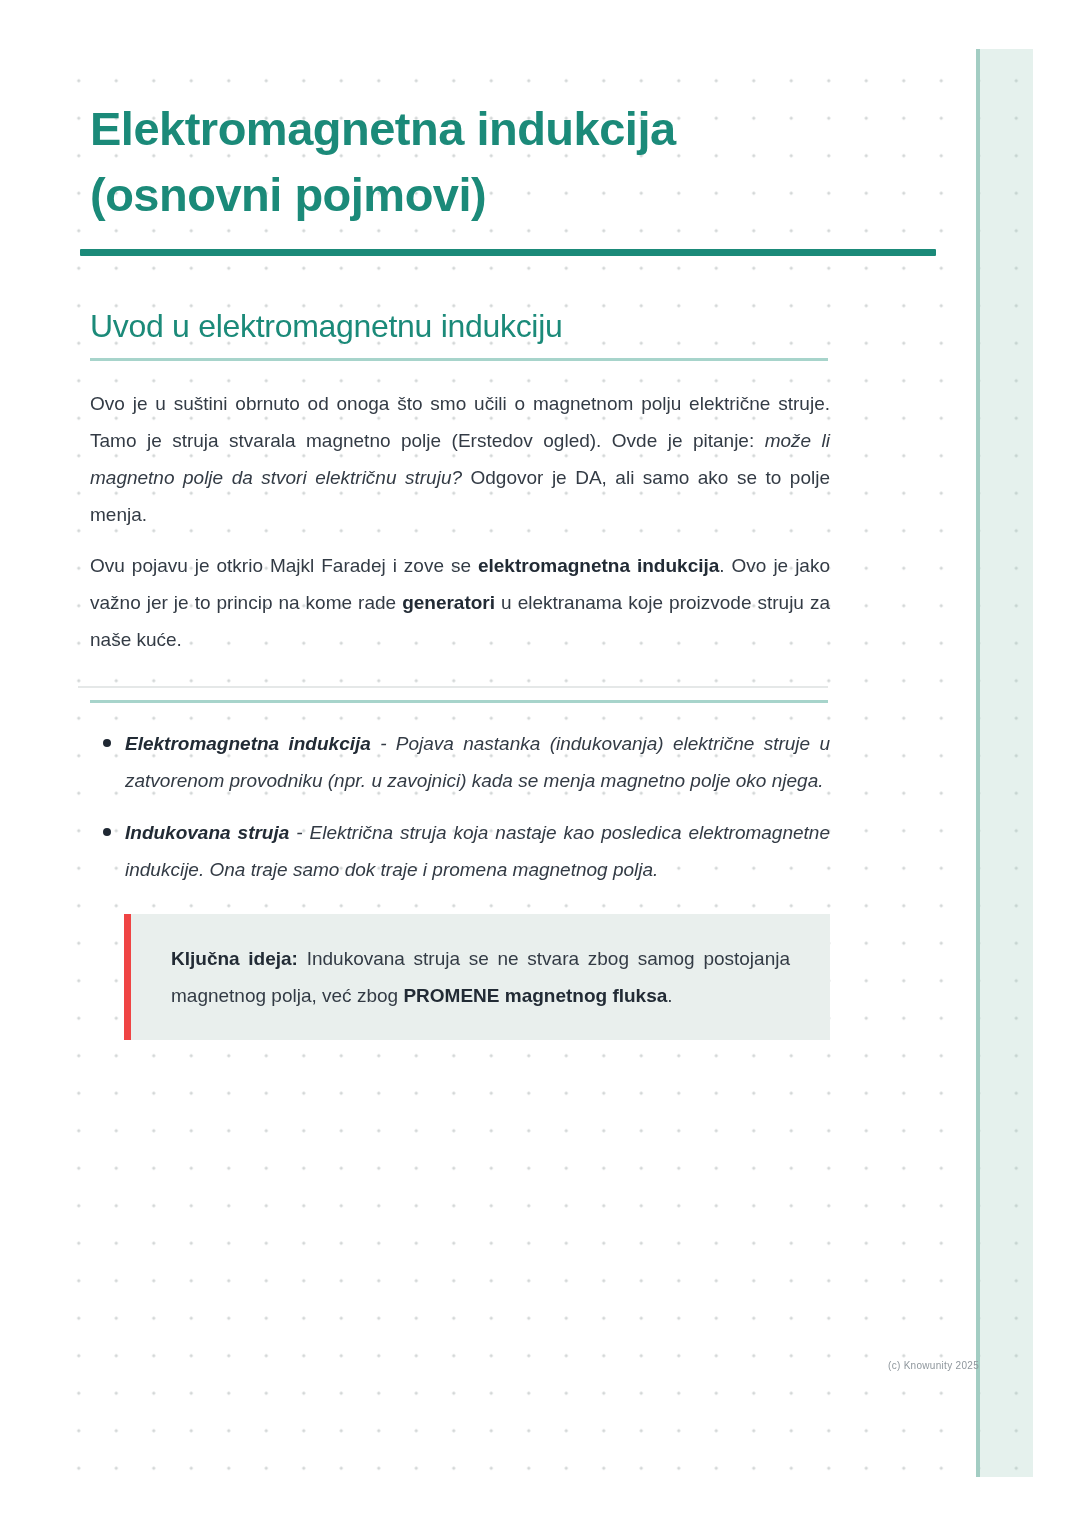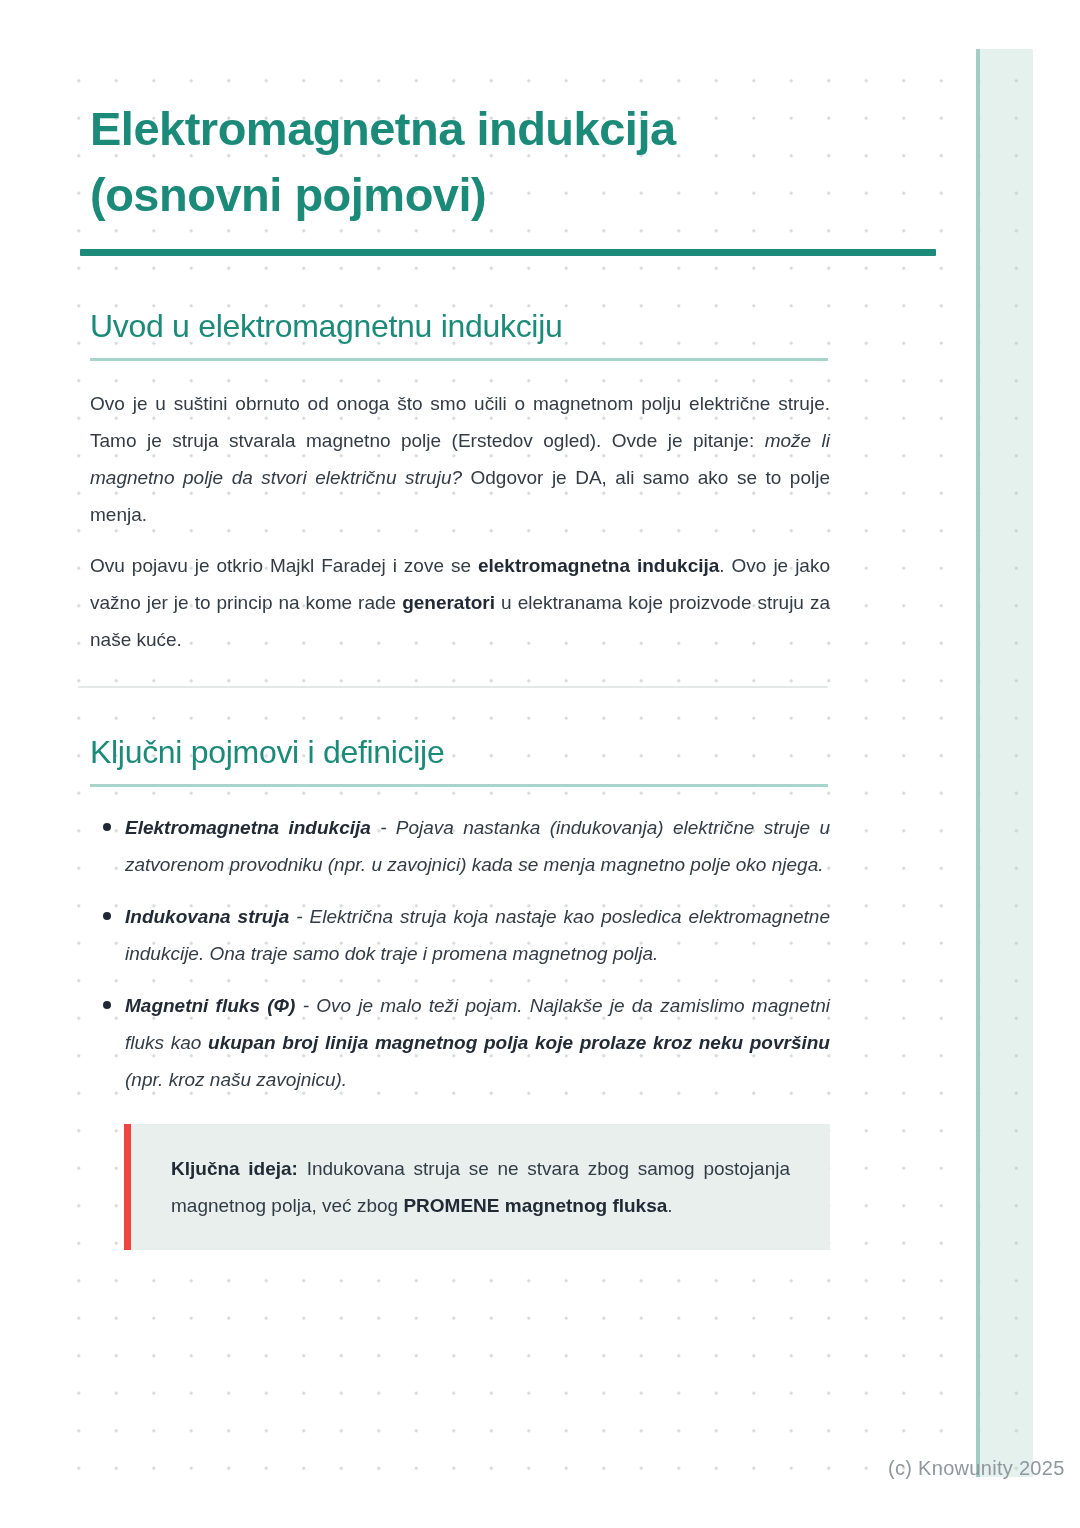--- a/index.html
+++ b/index.html
@@ -112,22 +112,22 @@
   }
   .callout .callout-text {
     font-size: 19px;
     line-height: 37px;
     color: #333b45;
     text-align: justify;
   }
 
   .page-footer {
     position: absolute;
-    left: 888px; top: 1457px;
-    font-size: 20px;
+    left: 888px; top: 1360px;
+    font-size: 10px;
     letter-spacing: 0.3px;
     color: #8f979d;
     white-space: nowrap;
     text-align: center;
   }
 </style>
 </head>
 <body>
 
 <div class="page">
@@ -143,35 +143,30 @@
     <div class="title-rule"></div>
 
     <h2 class="section-heading">Uvod u elektromagnetnu indukciju</h2>
     <div class="heading-rule"></div>
 
     <p class="body-par">Ovo je u suštini obrnuto od onoga što smo učili o magnetnom polju električne struje. Tamo je struja stvarala magnetno polje (Erstedov ogled). Ovde je pitanje: <i>može li magnetno polje da stvori električnu struju?</i> Odgovor je DA, ali samo ako se to polje menja.</p>
     <p class="body-par">Ovu pojavu je otkrio Majkl Faradej i zove se <b>elektromagnetna indukcija</b>. Ovo je jako važno jer je to princip na kome rade <b>generatori</b> u elektranama koje proizvode struju za naše kuće.</p>
 
     <div class="section-divider"></div>
 
-    <h2 class="section-heading second">Ključni pojmovi i definicije</h2>
     <div class="heading-rule"></div>
 
     <ul class="term-list">
       <li>
         <span class="bullet-marker"></span>
         <span class="li-text"><b>Elektromagnetna indukcija</b> - Pojava nastanka (indukovanja) električne struje u zatvorenom provodniku (npr. u zavojnici) kada se menja magnetno polje oko njega.</span>
       </li>
       <li>
         <span class="bullet-marker"></span>
         <span class="li-text"><b>Indukovana struja</b> - Električna struja koja nastaje kao posledica elektromagnetne indukcije. Ona traje samo dok traje i promena magnetnog polja.</span>
-      </li>
-      <li>
-        <span class="bullet-marker"></span>
-        <span class="li-text"><b>Magnetni fluks (Φ)</b> - Ovo je malo teži pojam. Najlakše je da zamislimo magnetni fluks kao <b>ukupan broj linija magnetnog polja koje prolaze kroz neku površinu</b> (npr. kroz našu zavojnicu).</span>
       </li>
     </ul>
 
     <div class="callout">
       <div class="callout-text"><b>Ključna ideja:</b> Indukovana struja se ne stvara zbog samog postojanja magnetnog polja, već zbog <b>PROMENE magnetnog fluksa</b>.</div>
     </div>
 
   </div>
 
   <div class="page-footer">(c) Knowunity 2025</div>

